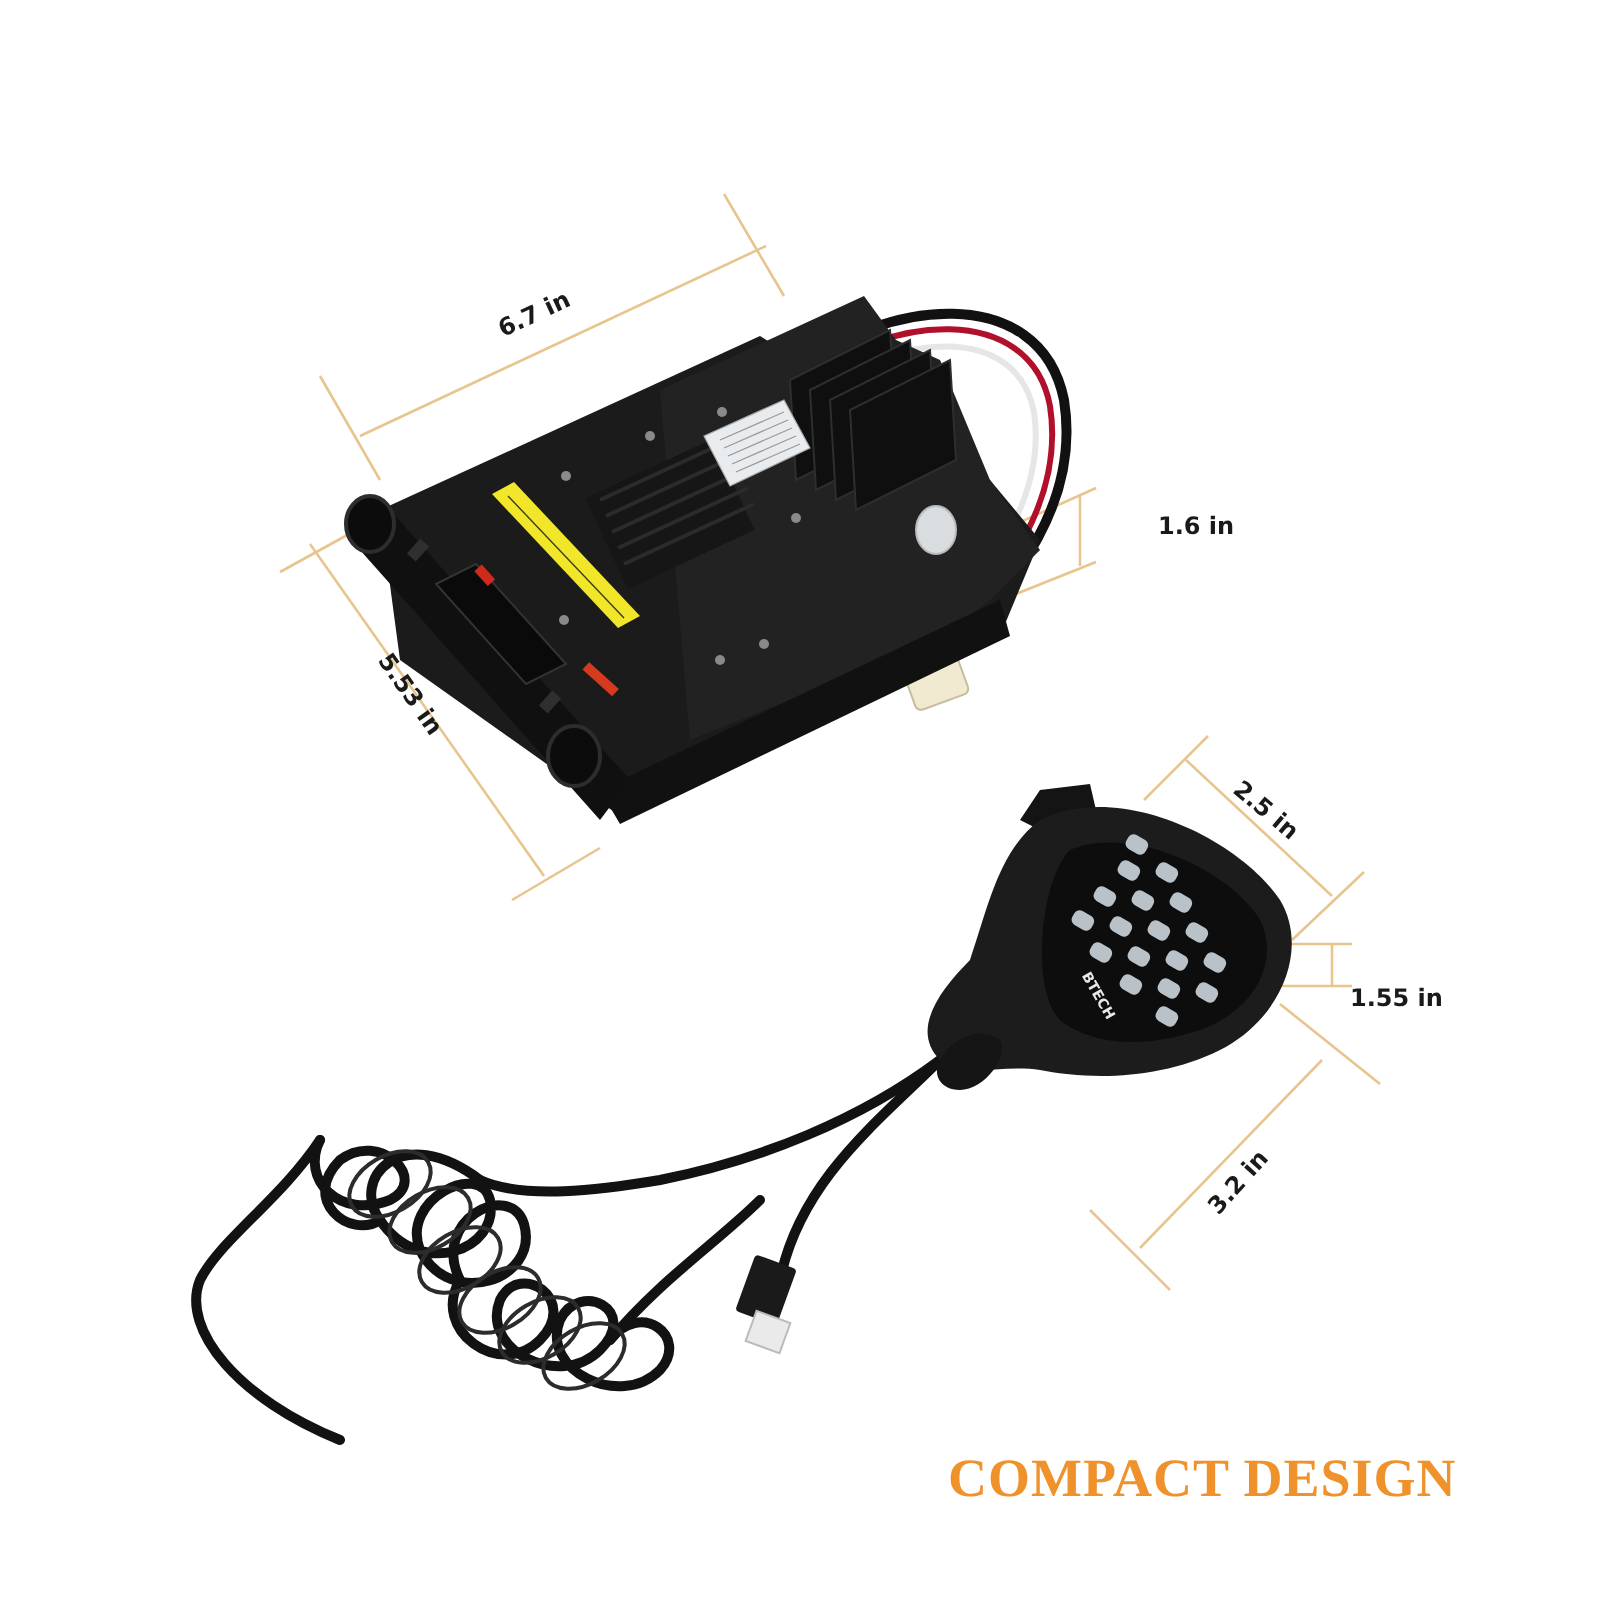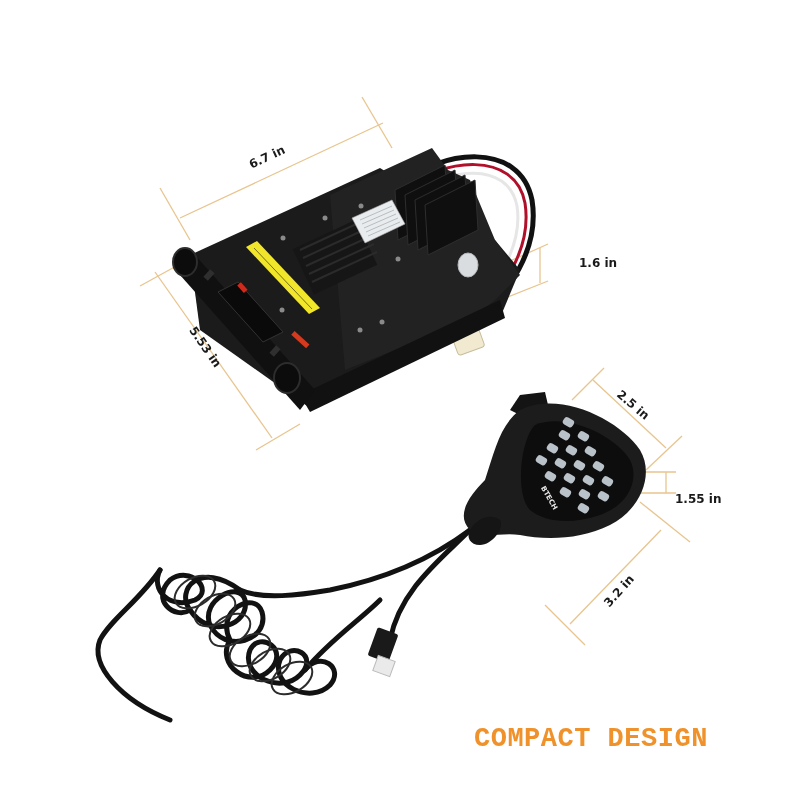--- a/index.html
+++ b/index.html
@@ -18,21 +18,21 @@
       font-weight: bold;
       font-size: 12px;
       color: #1a1a1a;
       white-space: nowrap;
       transform-origin: center center;
     }
     .headline {
       position: absolute;
       left: 474px;
       top: 724px;
-      font-family: Liberation Mono, monospace;
+      font-family: Liberation Serif, serif;
       font-weight: bold;
       font-size: 27px;
       letter-spacing: 0.5px;
       white-space: nowrap;
     }
   </style>
 </head>
 <body>
 
 <div class="canvas">

